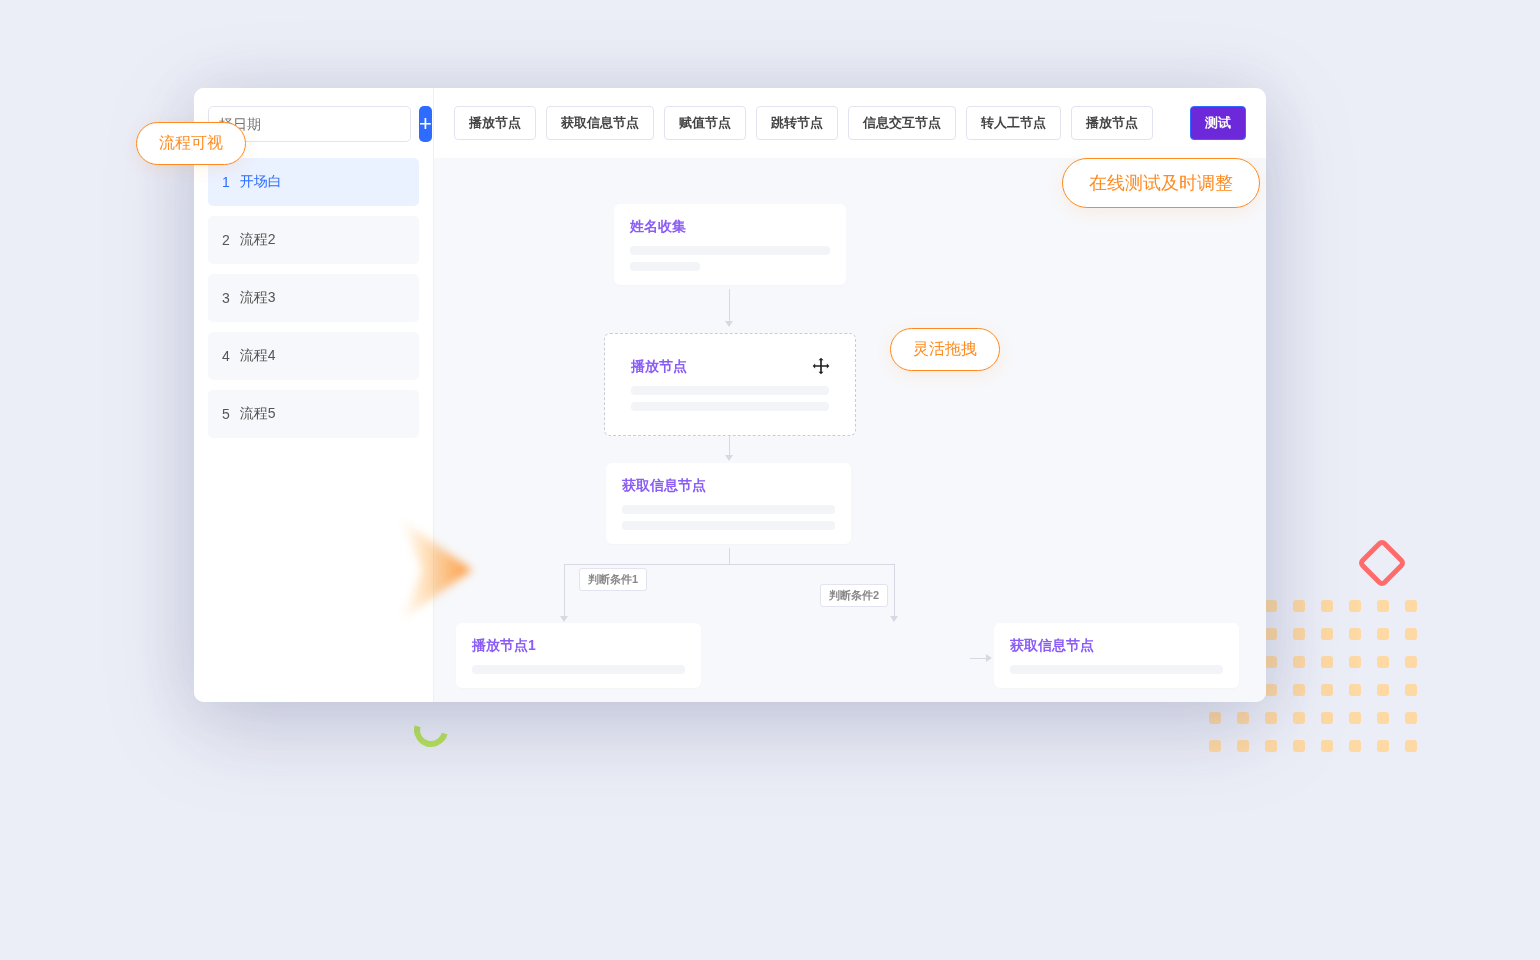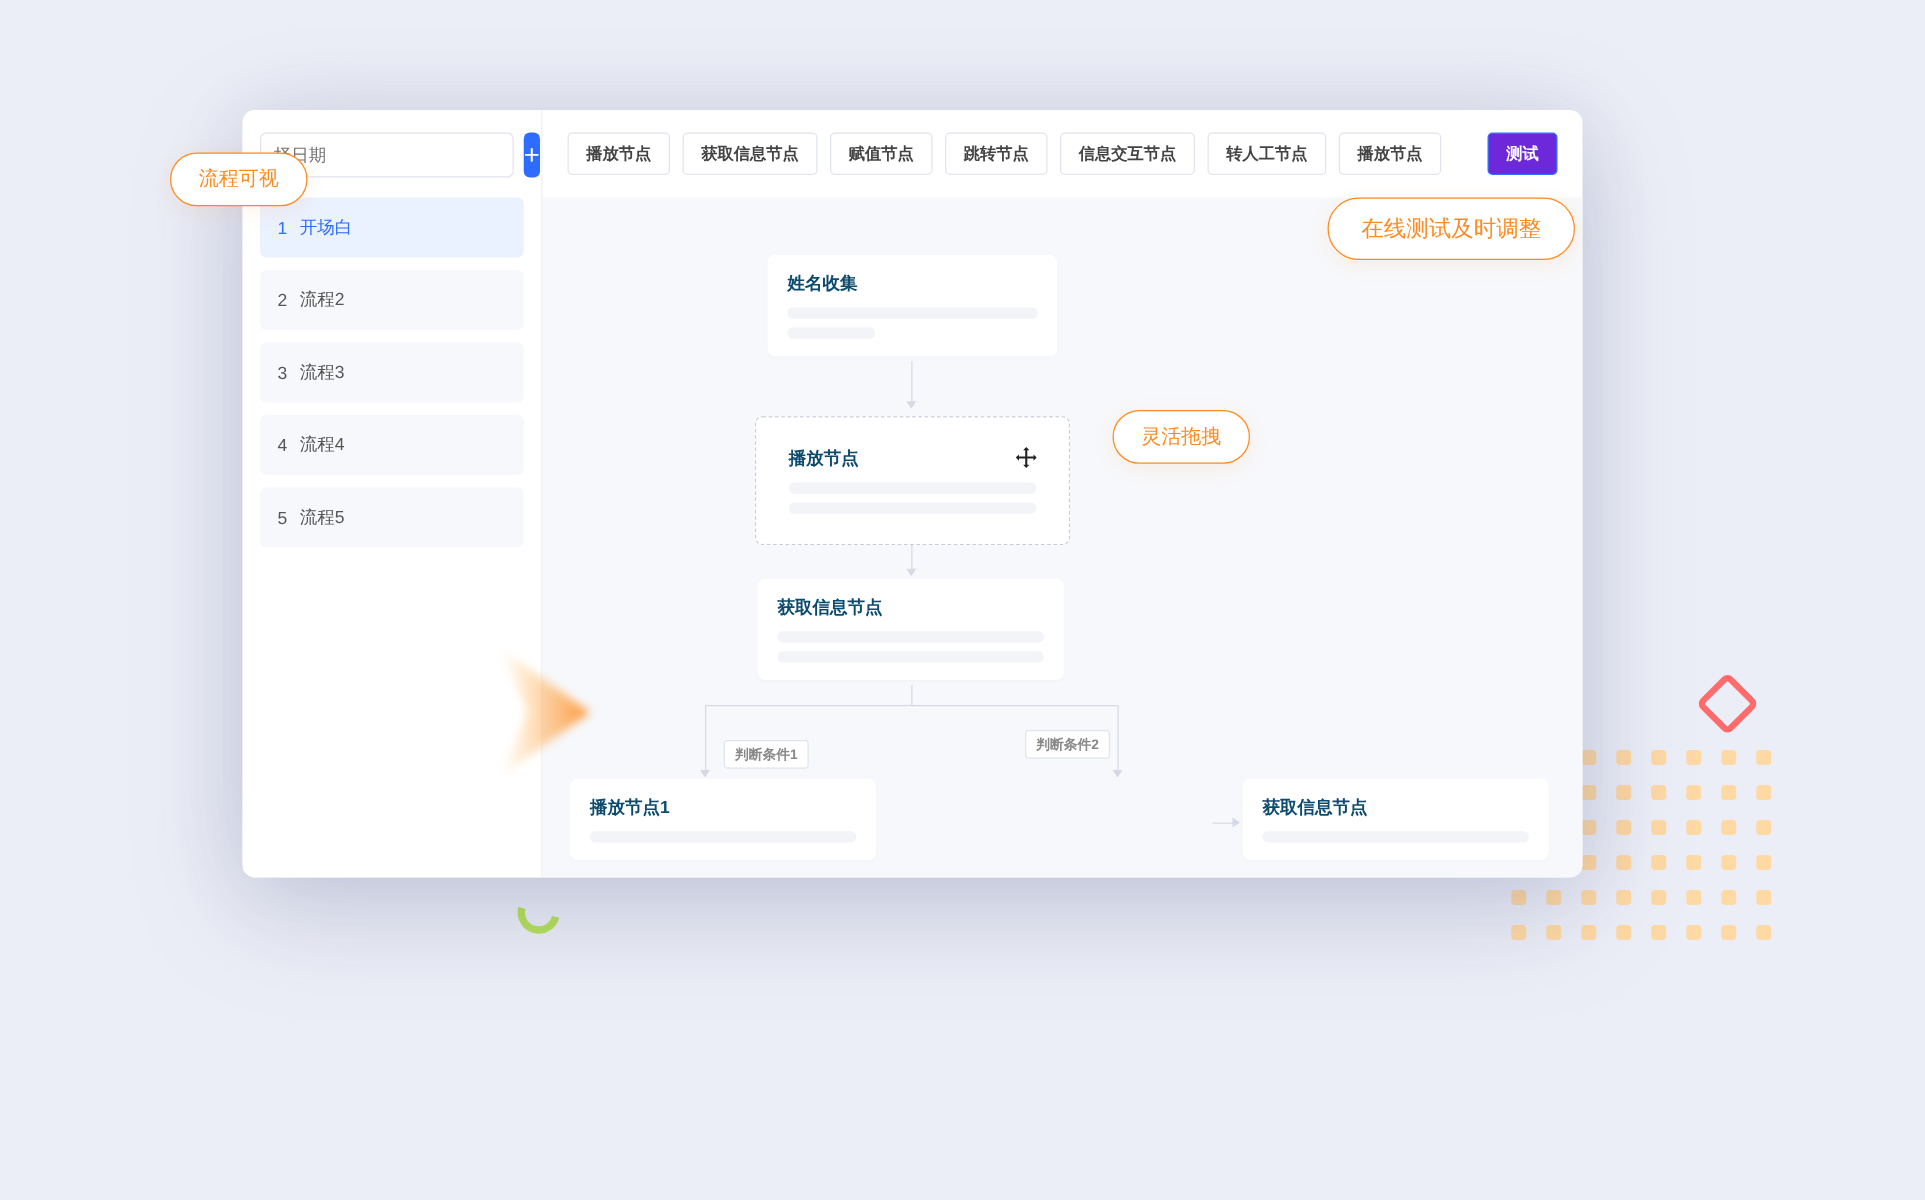--- a/index.html
+++ b/index.html
@@ -181,21 +181,21 @@
   padding: 10px;
 }
 .flow-node.dragging .flow-node-inner {
   background: #fff;
   border-radius: 4px;
   padding: 14px 16px;
   position: relative;
 }
 .flow-node-title {
   font-size: 14px;
-  color: #0c4a6e;
+  color: #8b5cf6;
   margin-bottom: 10px;
 }
 .flow-node-line {
   height: 9px;
   background: #f3f4f8;
   border-radius: 4px;
   margin-bottom: 7px;
 }
 .flow-node-line.short { width: 35%; }
 .flow-node-line:last-child { margin-bottom: 0; }
@@ -415,21 +415,21 @@
       <div class="connector connector-v" style="left:295px; top:390px; height:16px;"></div>
 
       <div class="connector" style="left:130px; top:406px; width:330px; height:1px;"></div>
 
       <div class="connector connector-v" style="left:130px; top:406px; height:55px;"></div>
       <div class="connector-arrow" style="left:126px; top:458px;"></div>
 
       <div class="connector connector-v" style="left:460px; top:406px; height:55px;"></div>
       <div class="connector-arrow" style="left:456px; top:458px;"></div>
 
-      <div class="branch-label" style="left:145px; top:434px;">判断条件1</div>
+      <div class="branch-label" style="left:145px; top:410px;">判断条件1</div>
       <div class="branch-label" style="left:386px; top:426px;">判断条件2</div>
 
       <div class="flow-node" style="left:22px; top:465px; width:245px;">
         <div class="flow-node-title">播放节点1</div>
         <div class="flow-node-line"></div>
       </div>
 
       <div class="connector" style="left:536px; top:500px; width:18px; height:1px;"></div>
       <div class="connector-arrow right-dir" style="left:552px; top:496px;"></div>
 

